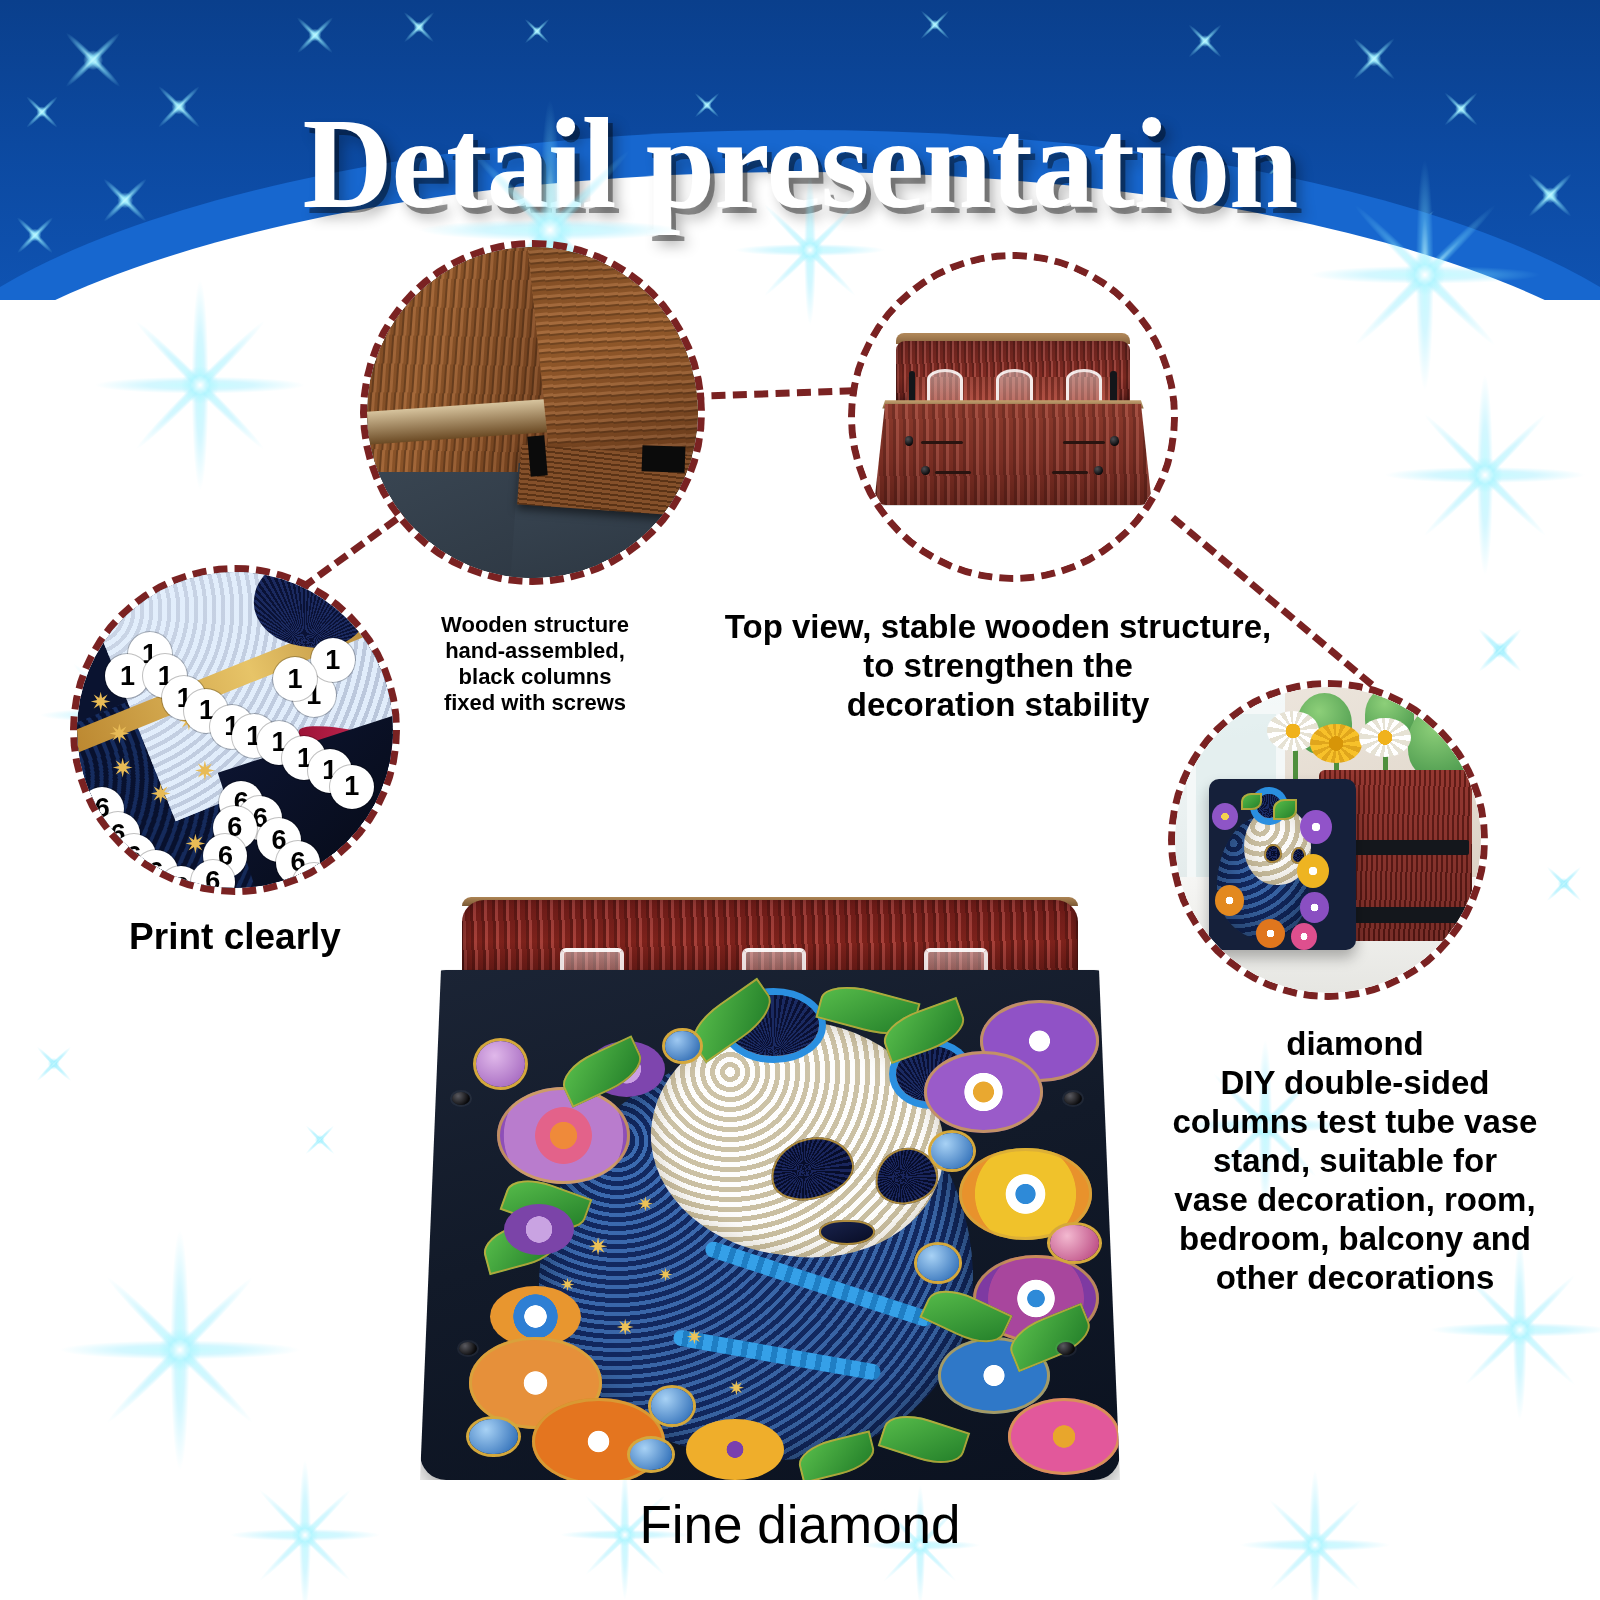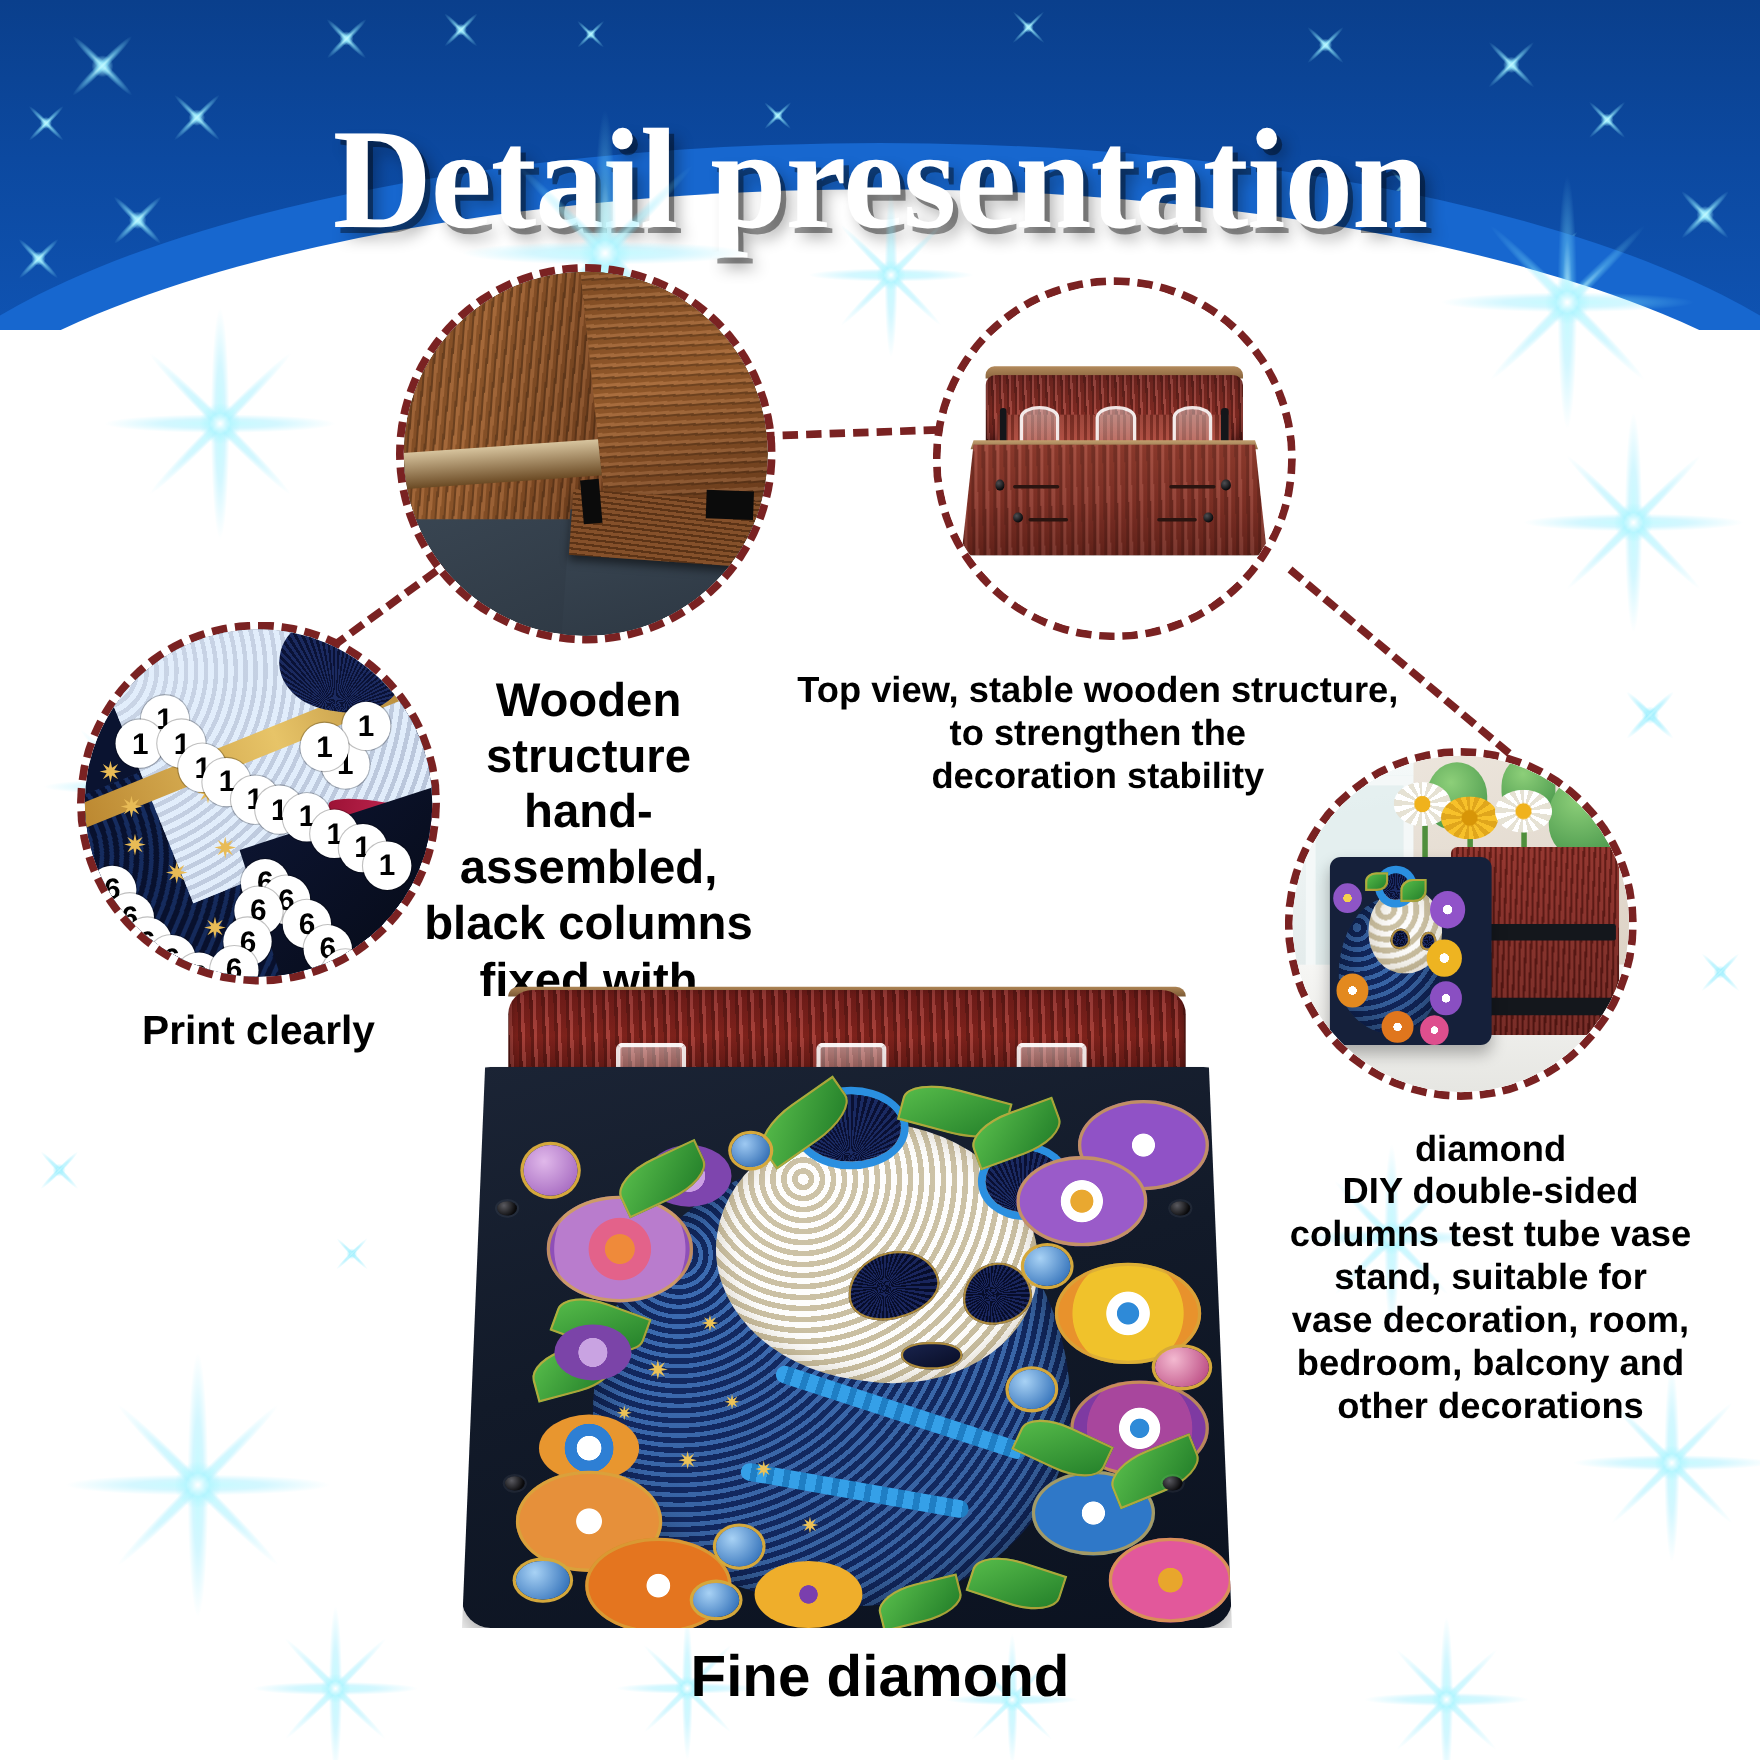--- a/index.html
+++ b/index.html
@@ -553,21 +553,21 @@
         <div class="flower" style="left:62%;top:66%;width:20%;height:18%;background:radial-gradient(circle at 50% 50%,#fff 0 18%,#8a4fc2 19% 100%);"></div>
         <div class="flower" style="left:4%;top:62%;width:20%;height:18%;background:radial-gradient(circle at 50% 50%,#fff 0 18%,#e3891f 19% 100%);"></div>
         <div class="flower" style="left:32%;top:82%;width:20%;height:17%;background:radial-gradient(circle at 50% 50%,#fff 0 18%,#e0761d 19% 100%);"></div>
         <div class="flower" style="left:56%;top:84%;width:18%;height:16%;background:radial-gradient(circle at 50% 50%,#fff 0 18%,#de4f8e 19% 100%);"></div>
         <div class="leaf" style="left:44%;top:12%;width:16%;height:12%;"></div>
         <div class="leaf" style="left:22%;top:8%;width:14%;height:10%;"></div>
       </div>
     </div>
   </div>
 
-  <div class="cap" style="left:370px;top:612px;width:330px;font-size:43px;">
+  <div class="cap" style="left:370px;top:612px;width:330px;font-size:22px;">
     <div>Wooden structure</div>
     <div>hand-assembled,</div>
     <div>black columns</div>
     <div>fixed with screws</div>
   </div>
 
   <div class="cap" style="left:718px;top:608px;width:560px;font-size:33px;">
     <div>Top view, stable wooden structure,</div>
     <div>to strengthen the</div>
     <div>decoration stability</div>
@@ -651,17 +651,17 @@
       <div class="leaf" style="left:66%;top:88%;width:12%;height:8%;transform:rotate(18deg);"></div>
       <div class="leaf" style="left:54%;top:92%;width:11%;height:7%;transform:rotate(-14deg);"></div>
 
       <div class="pr-screw" style="left:4.5%;top:24%;"></div>
       <div class="pr-screw" style="left:92%;top:24%;"></div>
       <div class="pr-screw" style="left:5.5%;top:73%;"></div>
       <div class="pr-screw" style="left:91%;top:73%;"></div>
     </div>
   </div>
 
-  <div class="cap" style="left:400px;top:1494px;width:800px;font-size:53px;font-weight:bold;">
+  <div class="cap" style="left:400px;top:1494px;width:800px;font-size:53px;font-weight:normal;">
     <div>Fine diamond</div>
   </div>
 
 </div>
 
 </body></html>

